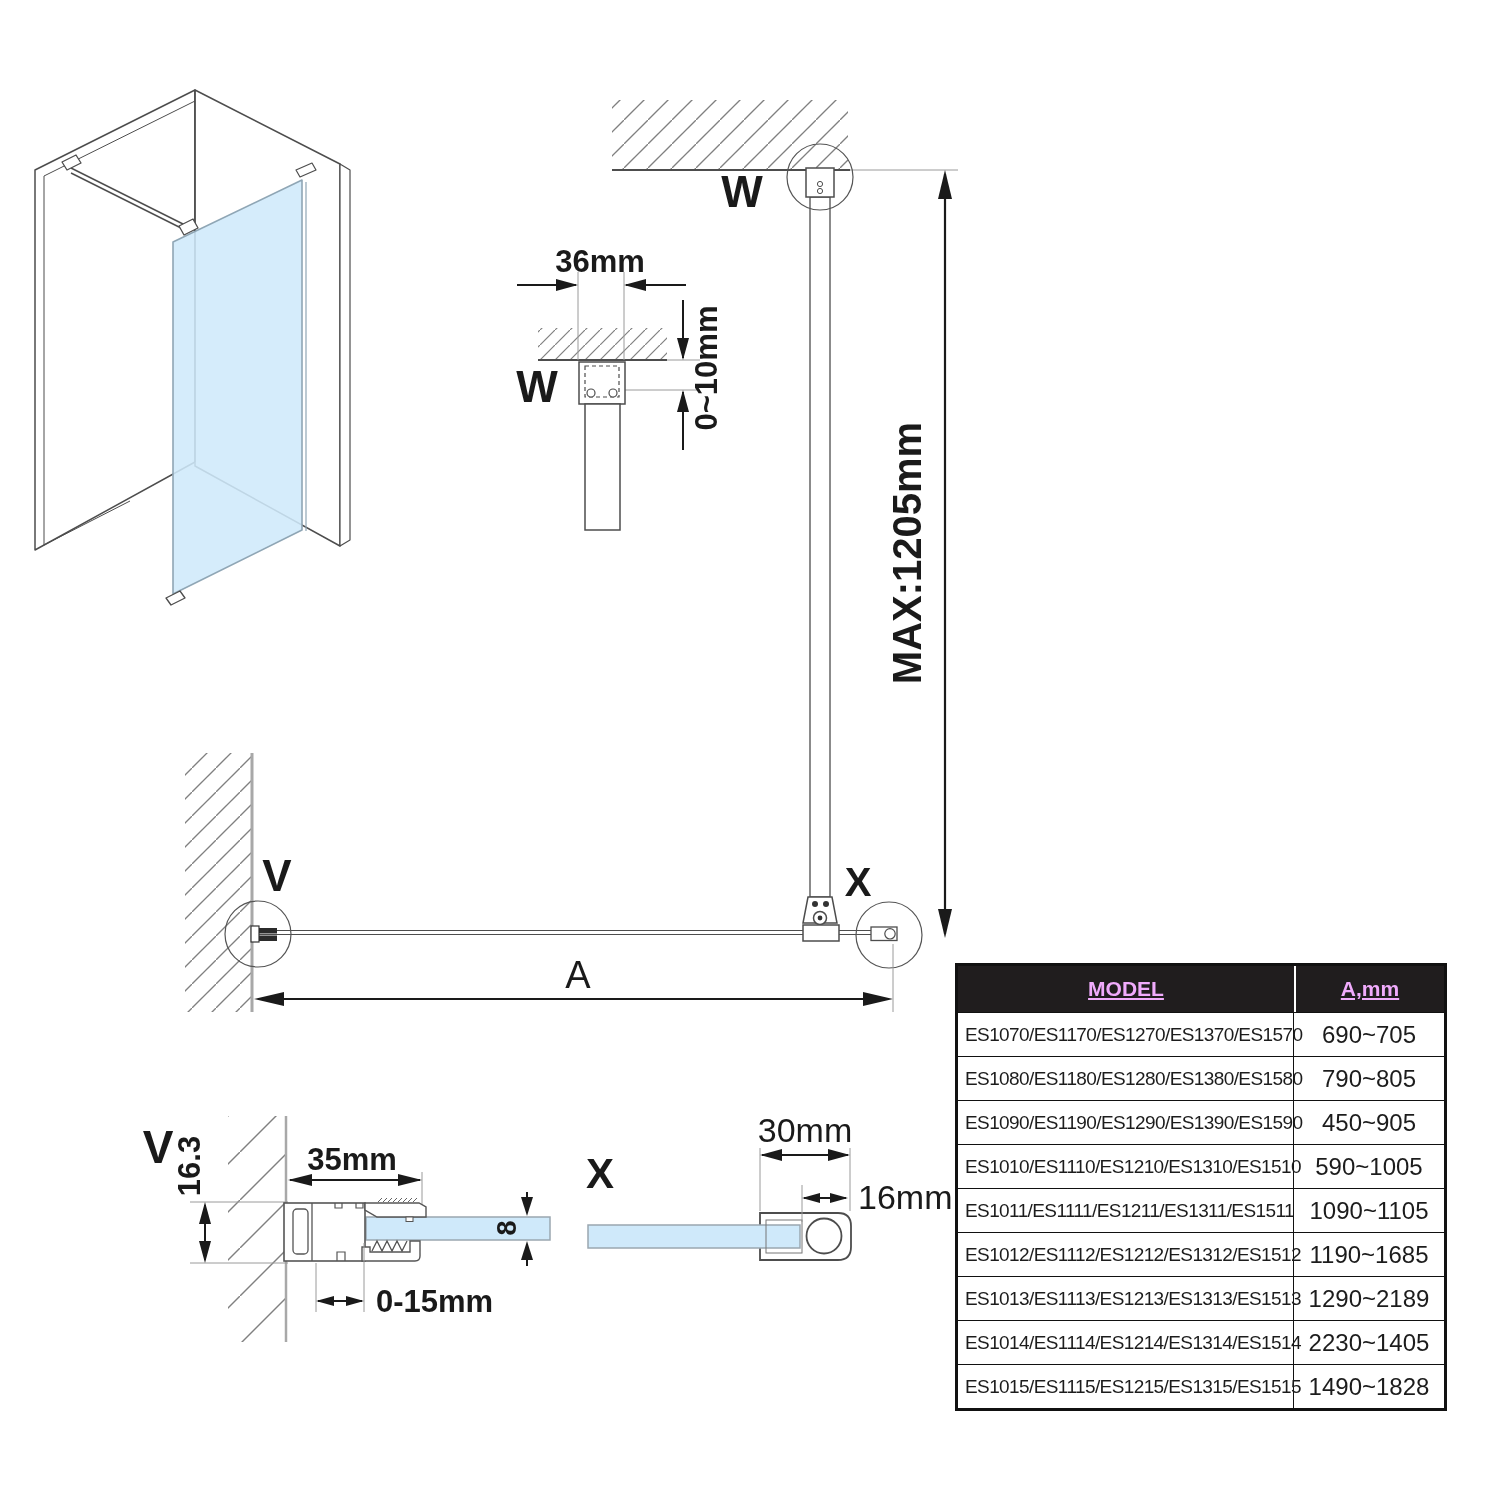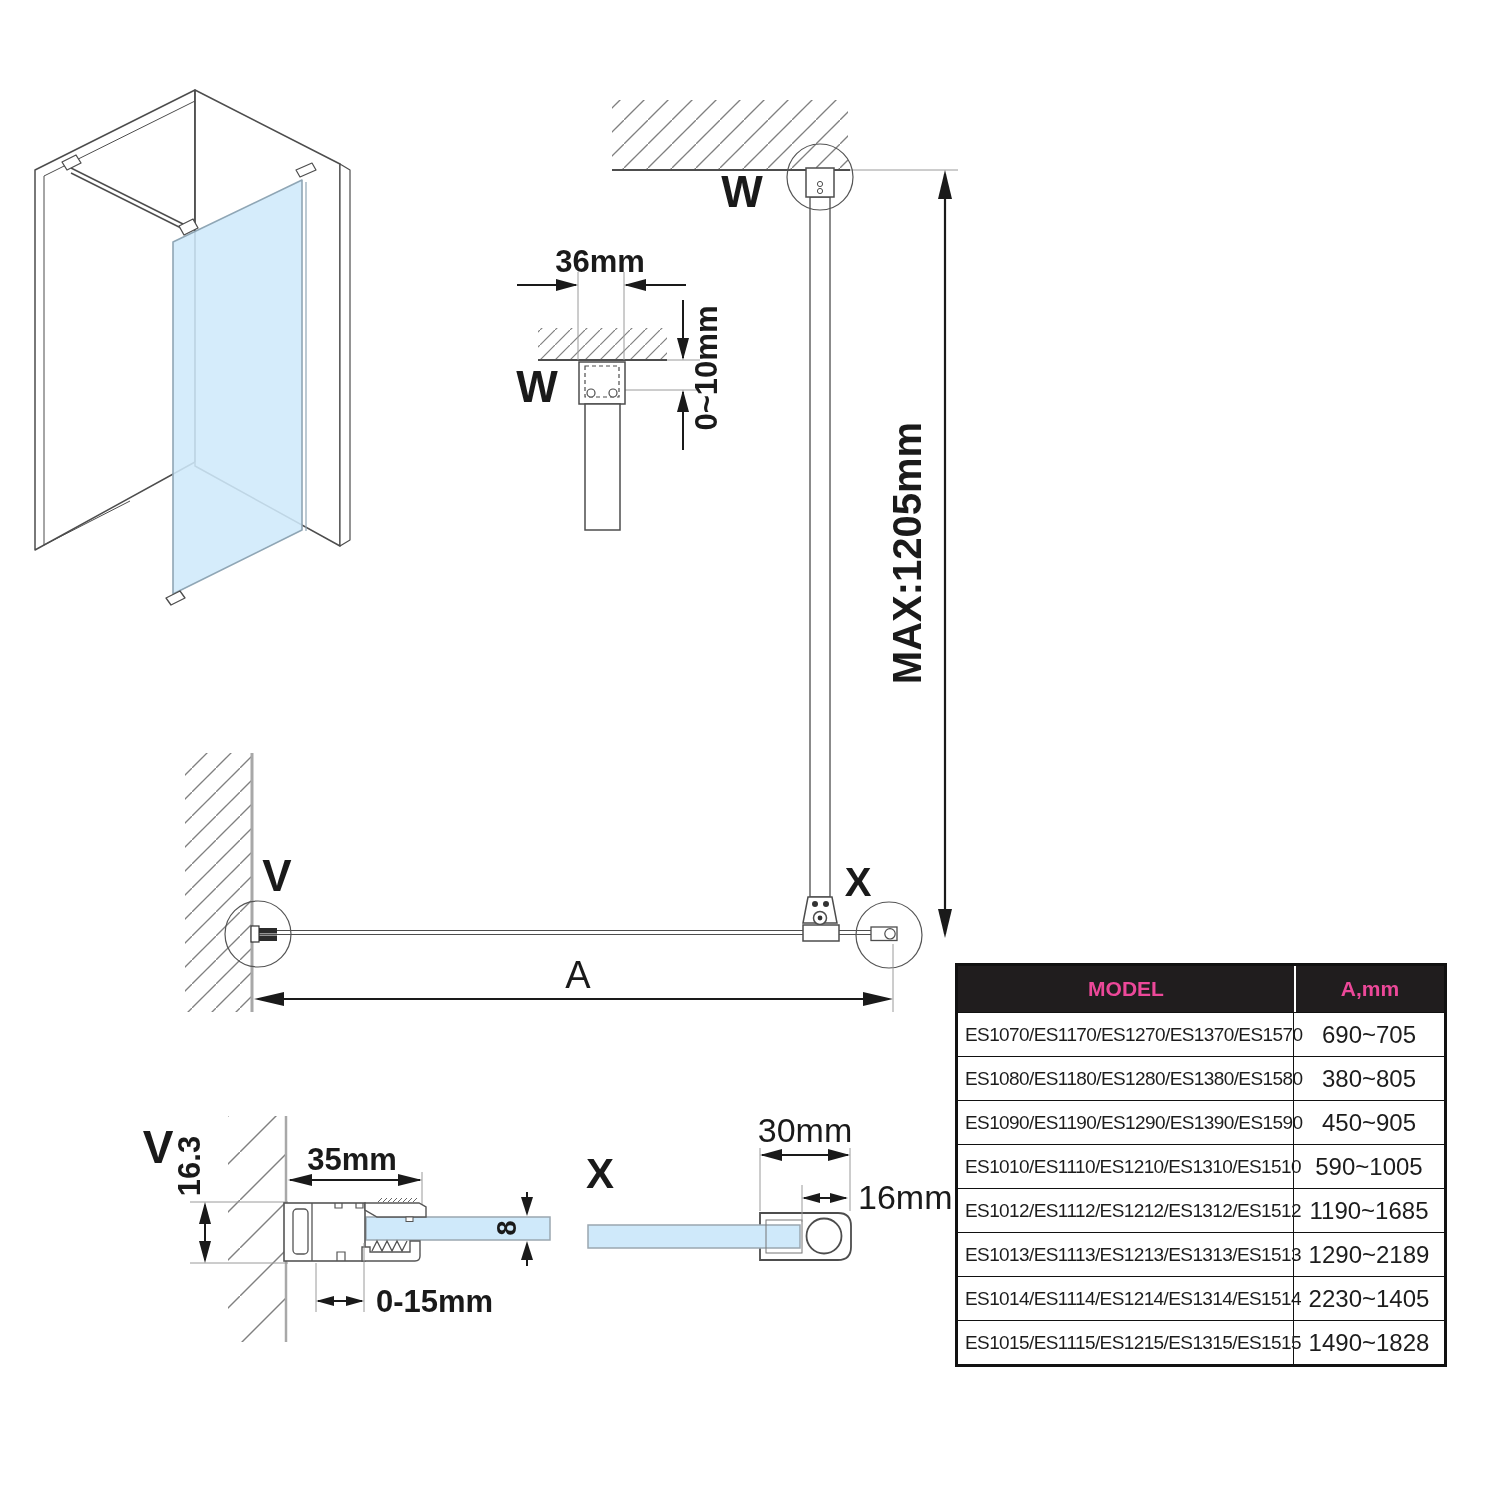--- a/index.html
+++ b/index.html
@@ -3,21 +3,21 @@
 <meta charset="utf-8">
 <style>
   html,body{margin:0;padding:0;background:#fff;}
   body{width:1500px;height:1500px;position:relative;font-family:"Liberation Sans",sans-serif;overflow:hidden;}
   svg{position:absolute;left:0;top:0;}
   svg text{font-family:"Liberation Sans",sans-serif;fill:#1a1a1a;}
   .b{font-weight:bold;}
   
   .model-table{position:absolute;left:955px;top:963px;width:486px;border:3px solid #111;background:#fff;}
   .thead{display:flex;background:#201d1e;height:46px;}
-  .th{color:#ec4899;font-weight:bold;font-size:21px;display:flex;align-items:center;justify-content:center;}
+  .th{color:#f0abfc;font-weight:bold;font-size:21px;display:flex;align-items:center;justify-content:center;text-decoration:underline;}
   .th-model{width:336px;border-right:2px solid #fff;}
   .th-a{flex:1;}
   .trow{display:flex;height:43px;border-top:1.5px solid #111;background:#fff;}
   .td{display:flex;align-items:center;color:#1c1c1c;}
   .td-model{width:336px;border-right:1.5px solid #111;font-size:19px;letter-spacing:-0.6px;padding-left:7px;box-sizing:border-box;}
   .td-a{flex:1;font-size:24px;justify-content:center;}
 </style>
 </head>
 <body>
 
@@ -212,31 +212,35 @@
   <div class="thead">
     <div class="th th-model">MODEL</div>
     <div class="th th-a">A,mm</div>
   </div>
   <div class="trow">
     <div class="td td-model">ES1070/ES1170/ES1270/ES1370/ES1570</div>
     <div class="td td-a">690~705</div>
   </div>
   <div class="trow">
     <div class="td td-model">ES1080/ES1180/ES1280/ES1380/ES1580</div>
-    <div class="td td-a">380~805</div>
+    <div class="td td-a">790~805</div>
   </div>
   <div class="trow">
     <div class="td td-model">ES1090/ES1190/ES1290/ES1390/ES1590</div>
     <div class="td td-a">450~905</div>
   </div>
   <div class="trow">
     <div class="td td-model">ES1010/ES1110/ES1210/ES1310/ES1510</div>
     <div class="td td-a">590~1005</div>
   </div>
   <div class="trow">
+    <div class="td td-model">ES1011/ES1111/ES1211/ES1311/ES1511</div>
+    <div class="td td-a">1090~1105</div>
+  </div>
+  <div class="trow">
     <div class="td td-model">ES1012/ES1112/ES1212/ES1312/ES1512</div>
     <div class="td td-a">1190~1685</div>
   </div>
   <div class="trow">
     <div class="td td-model">ES1013/ES1113/ES1213/ES1313/ES1513</div>
     <div class="td td-a">1290~2189</div>
   </div>
   <div class="trow">
     <div class="td td-model">ES1014/ES1114/ES1214/ES1314/ES1514</div>
     <div class="td td-a">2230~1405</div>

